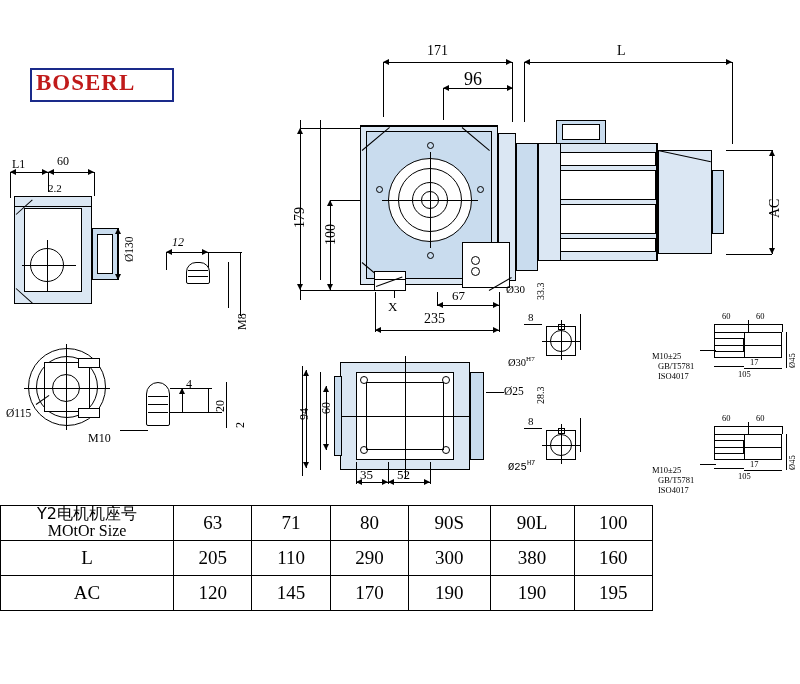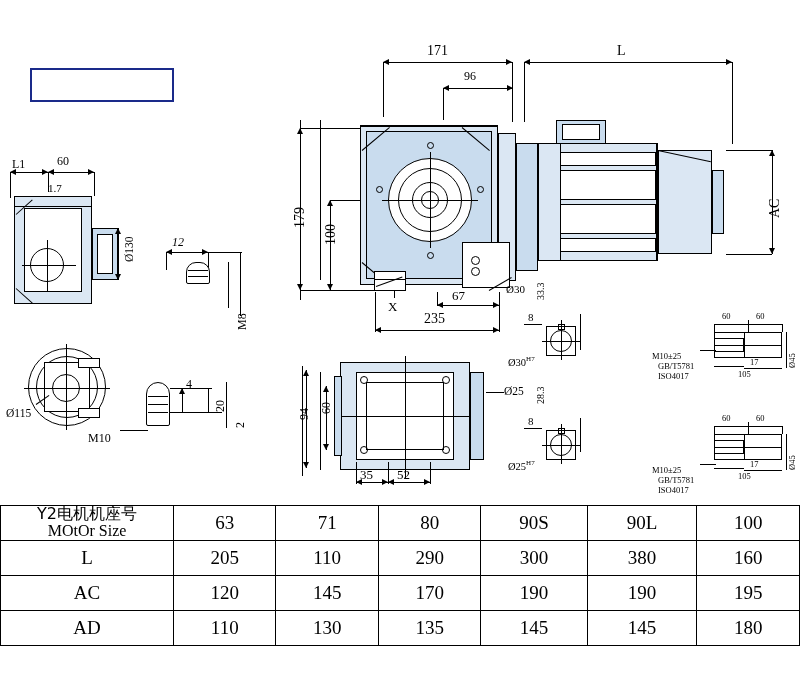--- a/index.html
+++ b/index.html
@@ -58,56 +58,57 @@
   .arrowR { border-left:6px solid #000; }
   .arrowU, .arrowD {
     position:absolute; width:0; height:0; border-left:3px solid transparent;
     border-right:3px solid transparent;
   }
   .arrowU { border-bottom:6px solid #000; }
   .arrowD { border-top:6px solid #000; }
 
   
   table.spec {
-    position:absolute; left:0px; top:505px; width:800px;
+    position:absolute; left:0px; top:505px; width:653px;
     border-collapse:collapse; font-family:"Liberation Serif", serif;border-radius:7px;
   }
   table.spec td {
     border:1.5px solid #000; text-align:center; font-size:19px;
     height:34px; padding:0;
   }
   table.spec td.hdr-left {
     font-size:16px; line-height:1.05; width:172px; text-align:center;
   }
   table.spec td.rowlbl { font-size:19px; width:172px; }
   .hdr-left span { display:block; }
   .cn { font-family:"DejaVu Sans", sans-serif; }
 </style>
 </head>
 <body>
 
 <div class="page">
 
   <div class="logo-box"></div>
+  <div class="logo-text">BOSERL</div>
 
   <div class="ln v1" style="left:300px; top:120px; height:180px;"></div>
   <div class="ln v1" style="left:320px; top:120px; height:160px;"></div>
 
   <div class="ln h1" style="left:383px; top:62px; width:129px;"></div>
   <div class="arrowL" style="left:383px; top:59px;"></div>
   <div class="arrowR" style="left:506px; top:59px;"></div>
   <div class="ln v1" style="left:383px; top:62px; height:55px;"></div>
   <div class="ln v1" style="left:512px; top:62px; height:60px;"></div>
   <div class="lbl" style="left:427px; top:44px; font-size:14px;">171</div>
 
   <div class="ln h1" style="left:443px; top:88px; width:70px;"></div>
   <div class="arrowL" style="left:443px; top:85px;"></div>
   <div class="arrowR" style="left:507px; top:85px;"></div>
   <div class="ln v1" style="left:443px; top:88px; height:32px;"></div>
-  <div class="lbl" style="left:464px; top:70px; font-size:12px;">96</div>
+  <div class="lbl" style="left:464px; top:70px; font-size:18px;">96</div>
 
   <div class="ln h1" style="left:524px; top:62px; width:208px;"></div>
   <div class="arrowL" style="left:524px; top:59px;"></div>
   <div class="arrowR" style="left:726px; top:59px;"></div>
   <div class="ln v1" style="left:524px; top:62px; height:60px;"></div>
   <div class="ln v1" style="left:732px; top:62px; height:82px;"></div>
   <div class="lbl" style="left:617px; top:44px; font-size:14px;">L</div>
 
   <div class="ln v1" style="left:300px; top:128px; width:1px; height:162px;"></div>
   <div class="arrowU" style="left:297px; top:128px;"></div>
@@ -203,21 +204,21 @@
   <div class="ln h1" style="left:10px; top:172px; width:38px;"></div>
   <div class="arrowL" style="left:10px; top:169px;"></div>
   <div class="arrowR" style="left:42px; top:169px;"></div>
   <div class="ln h1" style="left:48px; top:172px; width:46px;"></div>
   <div class="arrowL" style="left:48px; top:169px;"></div>
   <div class="arrowR" style="left:88px; top:169px;"></div>
   <div class="ln v1" style="left:48px; top:172px; height:20px;"></div>
   <div class="ln v1" style="left:94px; top:172px; height:24px;"></div>
   <div class="ln v1" style="left:10px; top:172px; height:26px;"></div>
 
-  <div class="lbl" style="left:48px; top:183px; font-size:11px;">1.7</div>
+  <div class="lbl" style="left:48px; top:183px; font-size:11px;">2.2</div>
   <div class="ln h1" style="left:26px; top:196px; width:18px;"></div>
 
   <div class="rect fill-blue" style="left:14px; top:196px; width:78px; height:108px;"></div>
   <div class="ln h1" style="left:14px; top:206px; width:78px;"></div>
   <div class="rect fill-white" style="left:24px; top:208px; width:58px; height:84px; border-width:1px;"></div>
   <div class="circ fill-white" style="left:30px; top:248px; width:34px; height:34px;"></div>
   <div class="cl-h" style="left:22px; top:265px; width:54px;"></div>
   <div class="cl-v" style="left:47px; top:240px; height:52px;"></div>
 
   <div class="rect fill-blue2" style="left:92px; top:228px; width:26px; height:52px;"></div>
@@ -333,21 +334,21 @@
 
   <div class="lbl" style="left:528px; top:416px; font-size:11px;">8</div>
   <div class="ln h1" style="left:524px; top:428px; width:18px;"></div>
   <div class="lbl" style="left:536px; top:404px; font-size:10px; transform:rotate(-90deg); transform-origin:left top;">28.3</div>
   <div class="ln v1" style="left:580px; top:418px; height:34px;"></div>
   <div class="rect-thin fill-white" style="left:546px; top:430px; width:30px; height:30px;"></div>
   <div class="circ" style="left:550px; top:434px; width:22px; height:22px;"></div>
   <div class="rect-thin" style="left:558px; top:428px; width:7px; height:6px;"></div>
   <div class="cl-v" style="left:561px; top:424px; height:40px;"></div>
   <div class="cl-h" style="left:542px; top:445px; width:38px;"></div>
-  <div class="lbl" style="left:508px; top:460px; font-size:10.5px;">
+  <div class="lbl" style="left:508px; top:460px; font-size:10.5px;font-family:Liberation Mono, monospace;">
     <span>Ø25</span><sup style="font-size:7px;">H7</sup>
   </div>
 
   <div class="lbl lbl-xs" style="left:722px; top:312px;">60</div>
   <div class="lbl lbl-xs" style="left:756px; top:312px;">60</div>
   <div class="ln h1" style="left:714px; top:324px; width:34px;"></div>
   <div class="ln h1" style="left:748px; top:324px; width:34px;"></div>
   <div class="ln v1" style="left:714px; top:324px; height:8px;"></div>
   <div class="ln v1" style="left:748px; top:320px; height:12px;"></div>
   <div class="ln v1" style="left:782px; top:324px; height:8px;"></div>
@@ -419,25 +420,16 @@
         </tr>
         <tr>
           <td class="rowlbl">AC</td>
           <td>120</td>
           <td>145</td>
           <td>170</td>
           <td>190</td>
           <td>190</td>
           <td>195</td>
         </tr>
-        <tr>
-          <td class="rowlbl">AD</td>
-          <td>110</td>
-          <td>130</td>
-          <td>135</td>
-          <td>145</td>
-          <td>145</td>
-          <td>180</td>
-        </tr>
       </tbody>
   </table>
 
 </div>
 
 </body></html>

